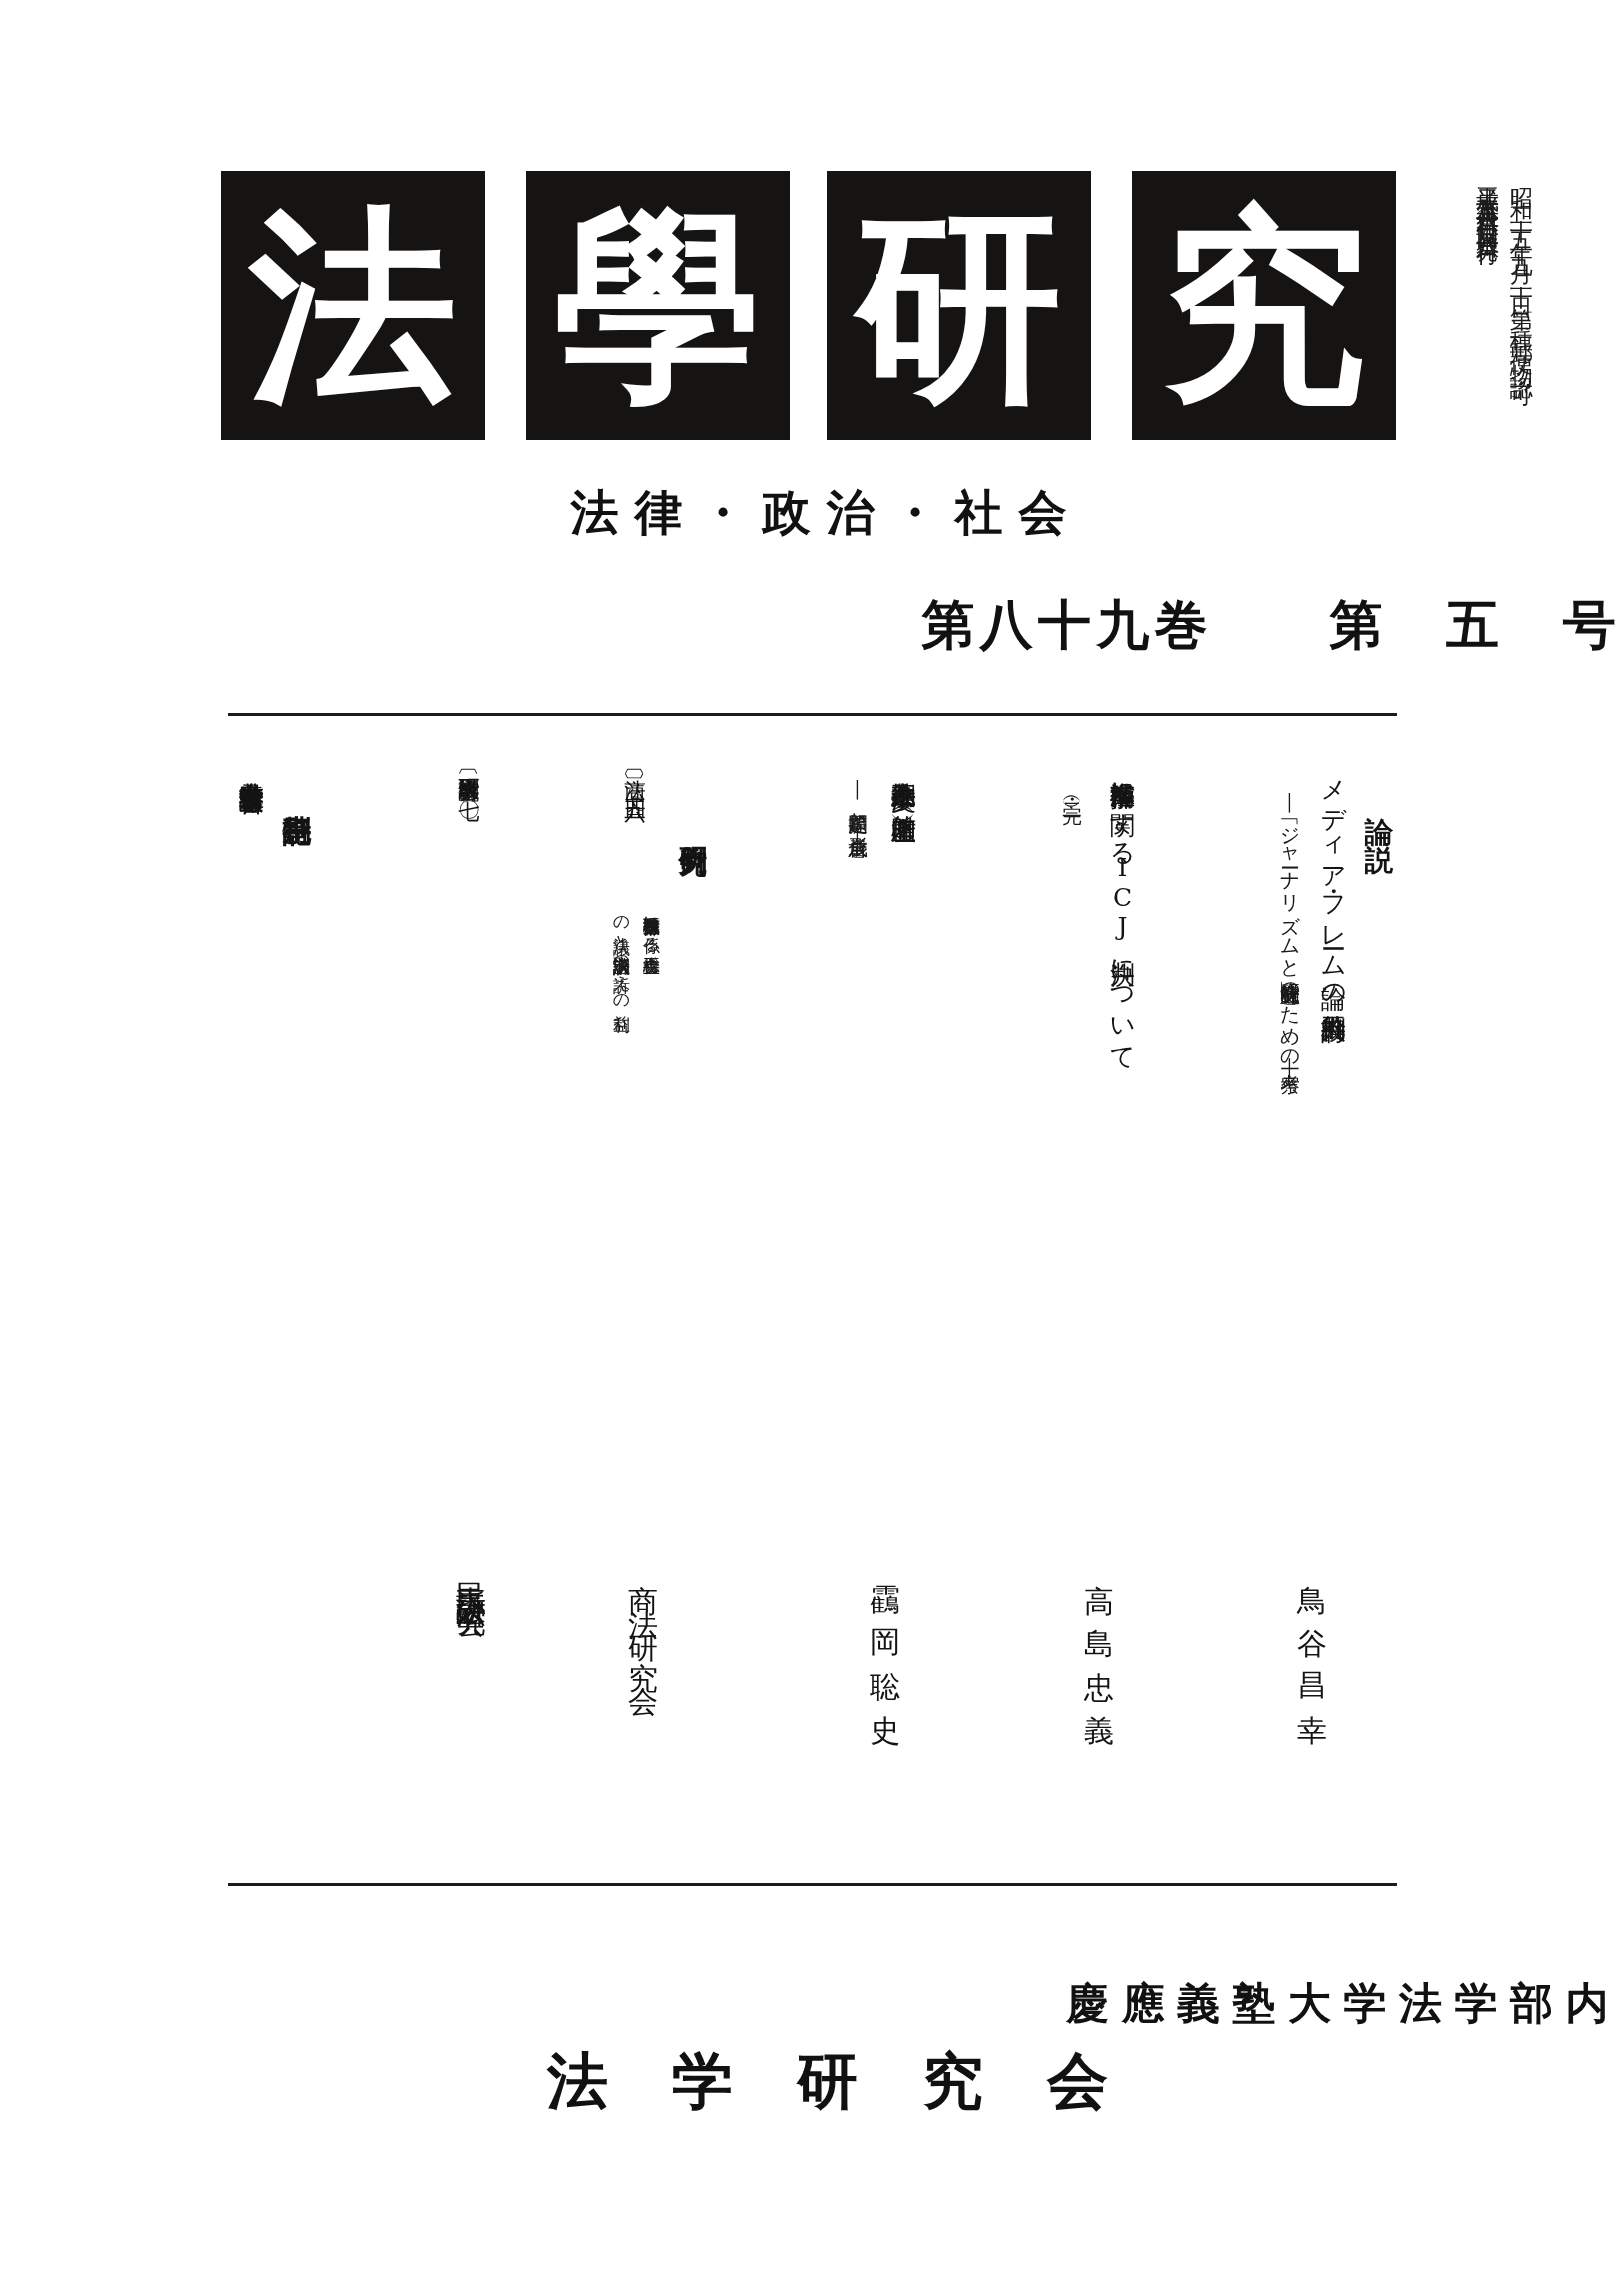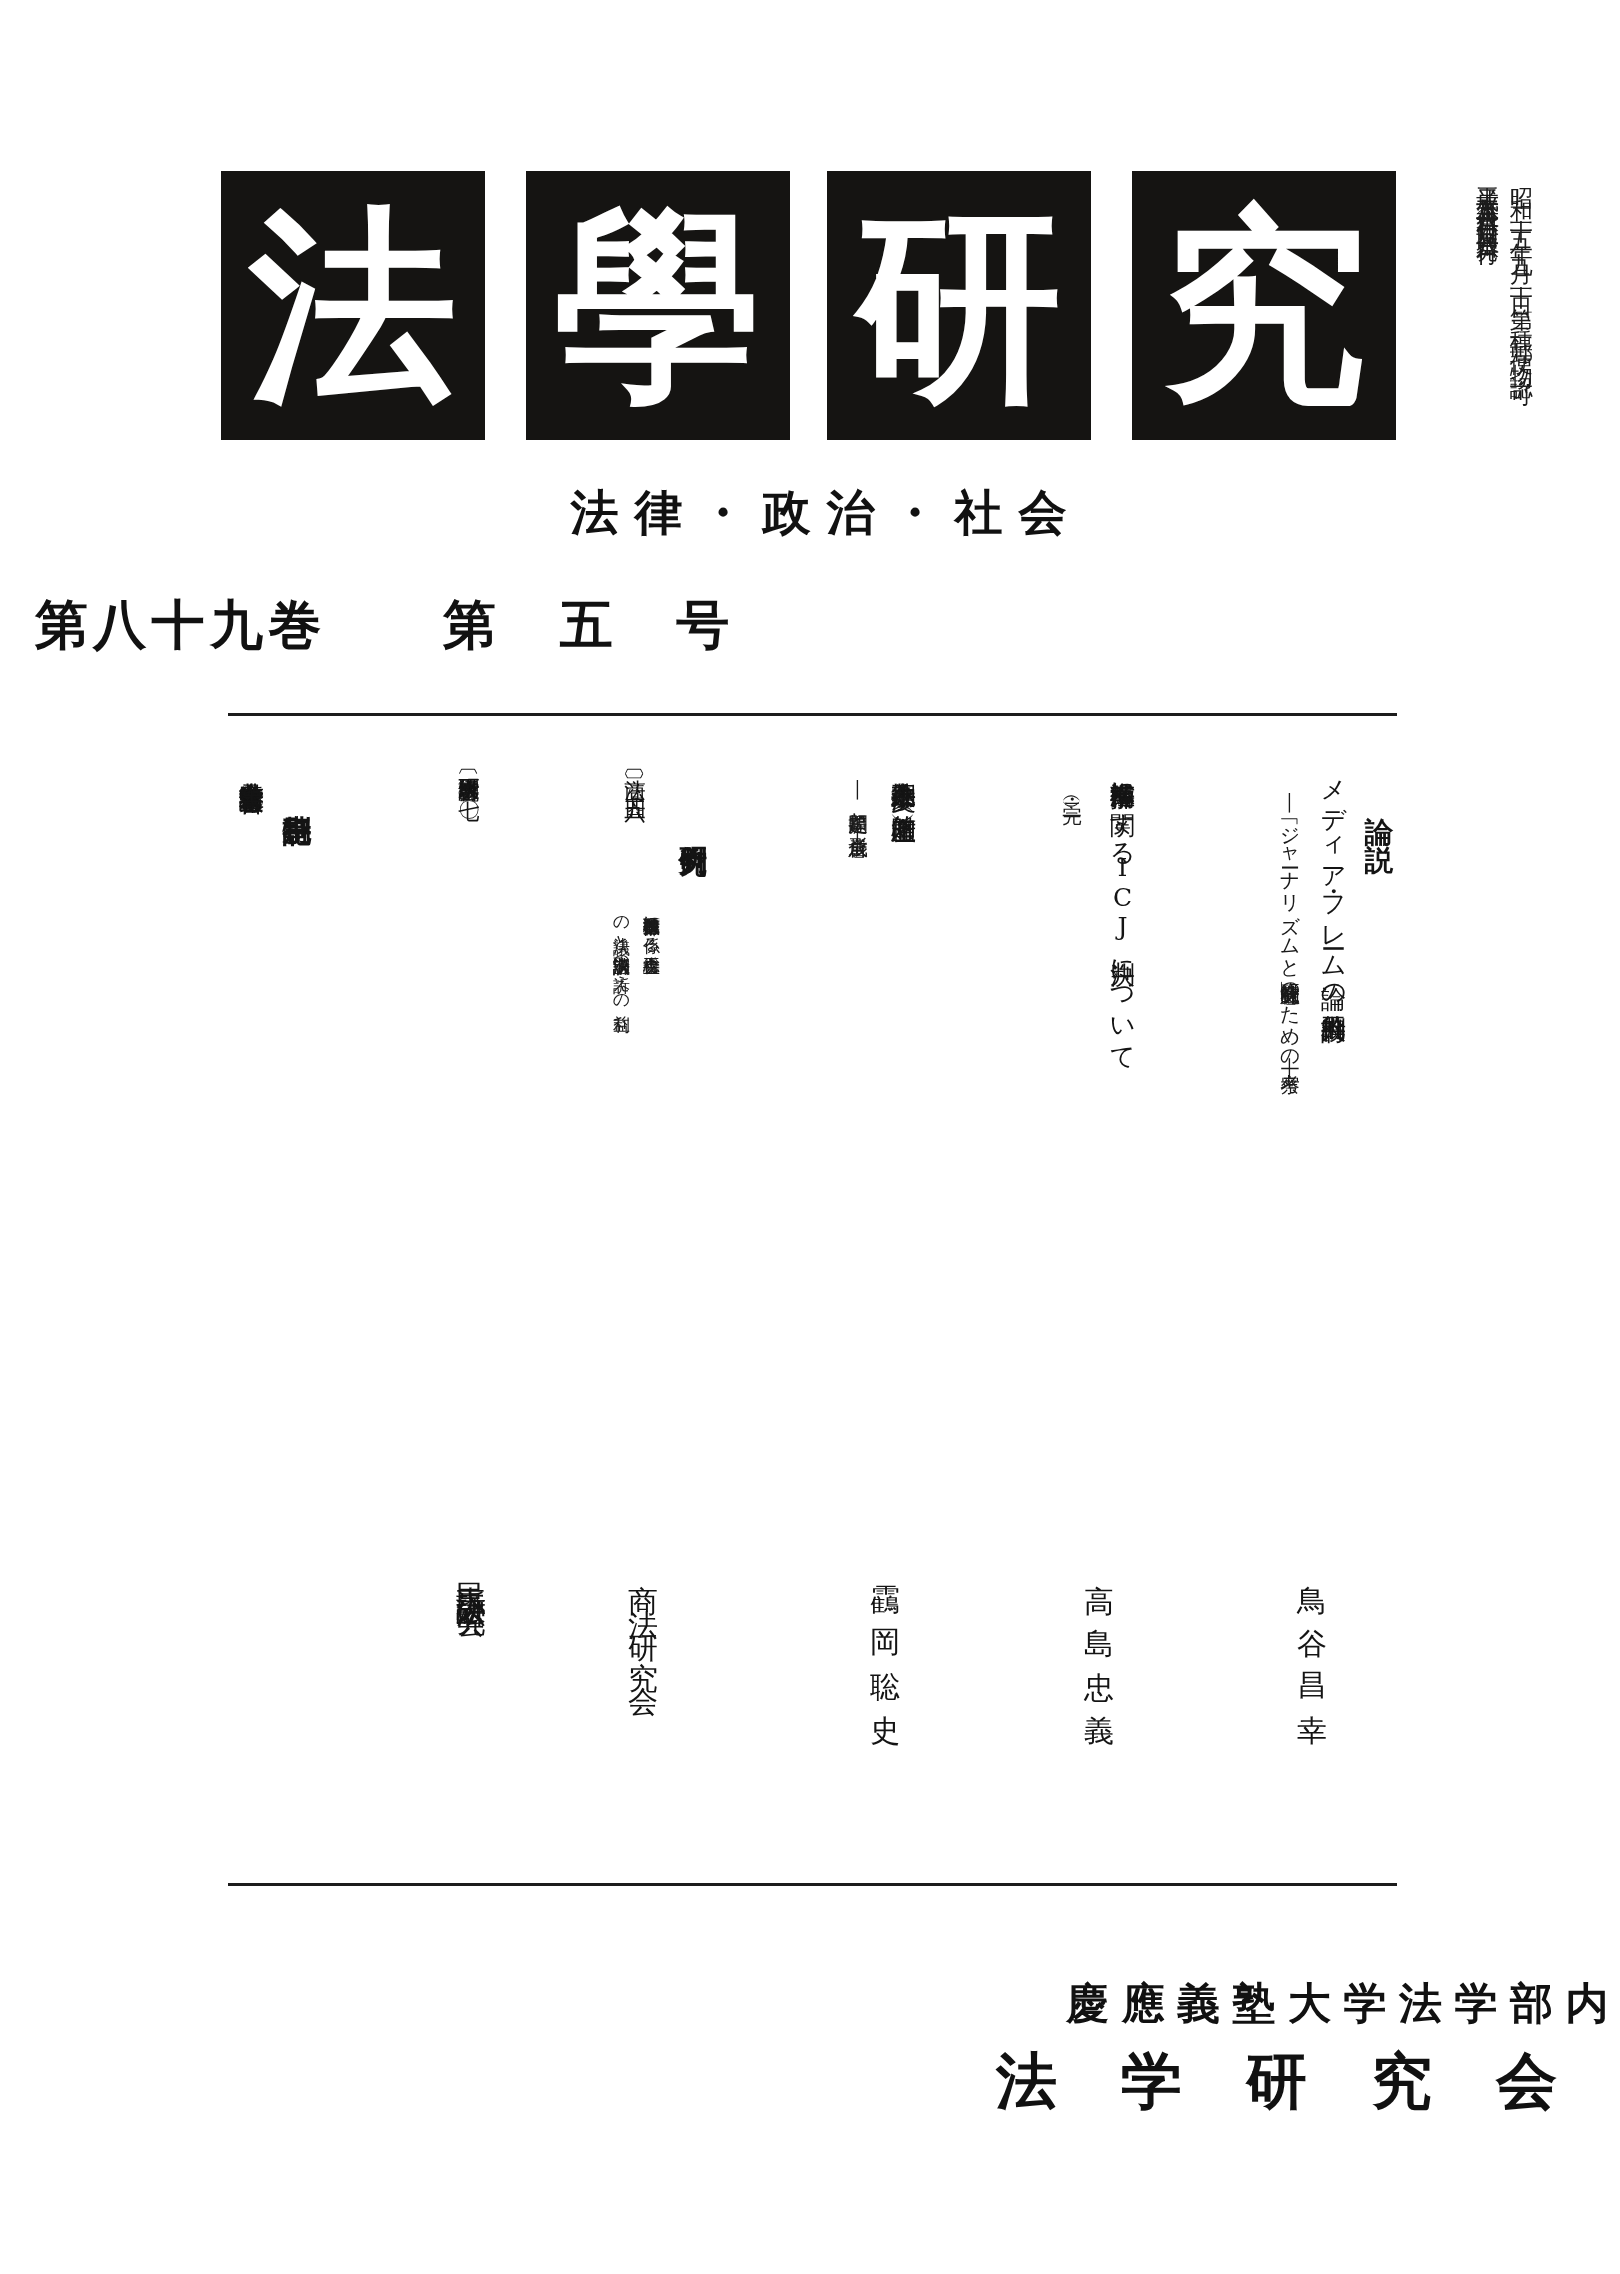--- a/index.html
+++ b/index.html
@@ -16,22 +16,22 @@
   }
   .tile span{
     color:#ffffff;font-size:207px;font-weight:900;line-height:1;
     font-family:"DejaVu Serif","Liberation Serif",serif;
   }
   .subtitle{
     left:0;right:0;top:481px;text-align:center;
     font-size:48px;font-weight:700;letter-spacing:16px;padding-left:32px;
   }
   .volume{
-    left:0;right:0;top:590px;text-align:left;
-    font-size:53px;font-weight:600;letter-spacing:5.3px;margin-left:35px;
+    left:0;right:0;top:590px;text-align:right;
+    font-size:53px;font-weight:600;letter-spacing:5.3px;
   }
   
   .rule{left:228px;width:1169px;height:2.7px;background:#1c1c1c;}
   .rule.top{top:713px;}
   .rule.bottom{top:1883px;}
   
   .v{
     writing-mode:vertical-rl;text-orientation:mixed;line-height:1;
     white-space:nowrap;
   }
@@ -47,21 +47,21 @@
   .toc-sub{font-size:19.6px;color:#1a1a1a;}
   .case-head{font-size:21.4px;color:#141414;}
   .case-line{font-size:17px;color:#1a1a1a;}
   .author{font-size:30px;color:#141414;}
   .ls-wide{letter-spacing:1.45em;}
   .ls-med{letter-spacing:0.85em;}
   .ls-tight{letter-spacing:0.12em;}
   
   .footer-inside{left:0;right:0;top:1975px;text-align:right;
     font-size:43px;font-weight:600;letter-spacing:12.5px;}
-  .footer-society{left:0;right:0;top:2041px;text-align:right;
+  .footer-society{left:0;right:0;top:2041px;text-align:center;
     font-size:61px;font-weight:700;letter-spacing:64px;padding-left:98px;box-sizing:border-box;}
 </style>
 </head>
 <body>
 
 <div class="abs pubinfo">
   <div class="pub-col first">昭和二十五年九月二十日第三種郵便物認可</div>
   <div class="pub-col second">平成二十八年五月二十八日発行（毎月一回二十八日発行）</div>
 </div>
 

